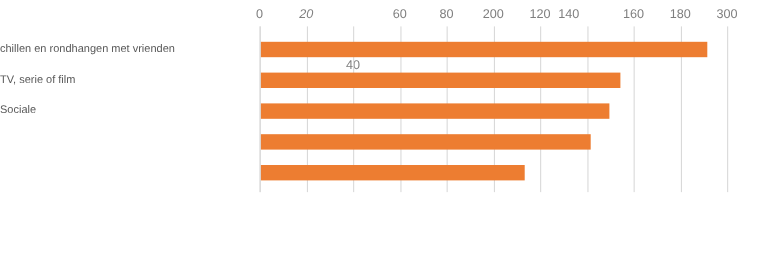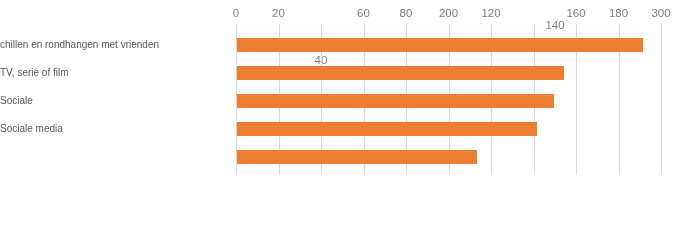--- a/index.html
+++ b/index.html
@@ -86,27 +86,27 @@
     line-height: 14px;
   }
 </style>
 </head>
 <body>
 
 <div id="chart-root">
 
   <div id="tick-labels">
       <div class="tick-label" style="left: 236px; color: rgb(127, 127, 127);">0</div>
-      <div class="tick-label" style="left: 278.5px; color: rgb(127, 127, 127);">20</div>
+      <div class="tick-label" style="left: 278.5px; color: rgb(127, 127, 127); font-style: italic;">20</div>
       <div class="tick-label" style="left: 321px; color: rgb(127, 127, 127); margin-top: 47px;">40</div>
       <div class="tick-label" style="left: 363.5px; color: rgb(127, 127, 127);">60</div>
       <div class="tick-label" style="left: 406px; color: rgb(127, 127, 127);">80</div>
       <div class="tick-label" style="left: 448.5px; color: rgb(127, 127, 127);">200</div>
       <div class="tick-label" style="left: 491px; color: rgb(127, 127, 127);">120</div>
-      <div class="tick-label" style="left: 555px; color: rgb(127, 127, 127); margin-top: 12px;">140</div>
+      <div class="tick-label" style="left: 517px; color: rgb(127, 127, 127);">140</div>
       <div class="tick-label" style="left: 576px; color: rgb(127, 127, 127);">160</div>
       <div class="tick-label" style="left: 618.5px; color: rgb(127, 127, 127);">180</div>
       <div class="tick-label" style="left: 661px; color: rgb(127, 127, 127);">300</div>
     </div>
 
   <div id="plot">
     <div class="axis-line"></div>
   <div class="gridline" style="left: 0px; background: rgb(217, 217, 217);"></div>
       <div class="gridline" style="left: 42.5px; background: rgb(217, 217, 217);"></div>
       <div class="gridline" style="left: 85px; background: rgb(217, 217, 217);"></div>
@@ -122,16 +122,15 @@
       <div class="bar" title="TV, serie of film: 154" style="left: 1px; top: 42px; width: 327.25px; background: rgb(237, 125, 49);"></div>
       <div class="bar" title="Fuiven: 149" style="left: 1px; top: 70px; width: 316.625px; background: rgb(237, 125, 49);"></div>
       <div class="bar" title="Sociale media: 141" style="left: 1px; top: 98px; width: 299.625px; background: rgb(237, 125, 49);"></div>
       <div class="bar" title="Sporten: 113" style="left: 1px; top: 126px; width: 240.125px; background: rgb(237, 125, 49);"></div>
     </div>
 
   <div id="cat-labels">
       <div class="cat-label" style="top: 14px; color: rgb(89, 89, 89);">chillen en rondhangen met vrienden</div>
       <div class="cat-label" style="top: 42px; color: rgb(89, 89, 89);">TV, serie of film</div>
       <div class="cat-label" style="top: 70px; color: rgb(89, 89, 89);">Sociale</div>
-      <div class="cat-label" style="top: 98px; color: rgb(89, 89, 89);">Sociale media</div>
     </div>
 
 </div>
 
 </body></html>

